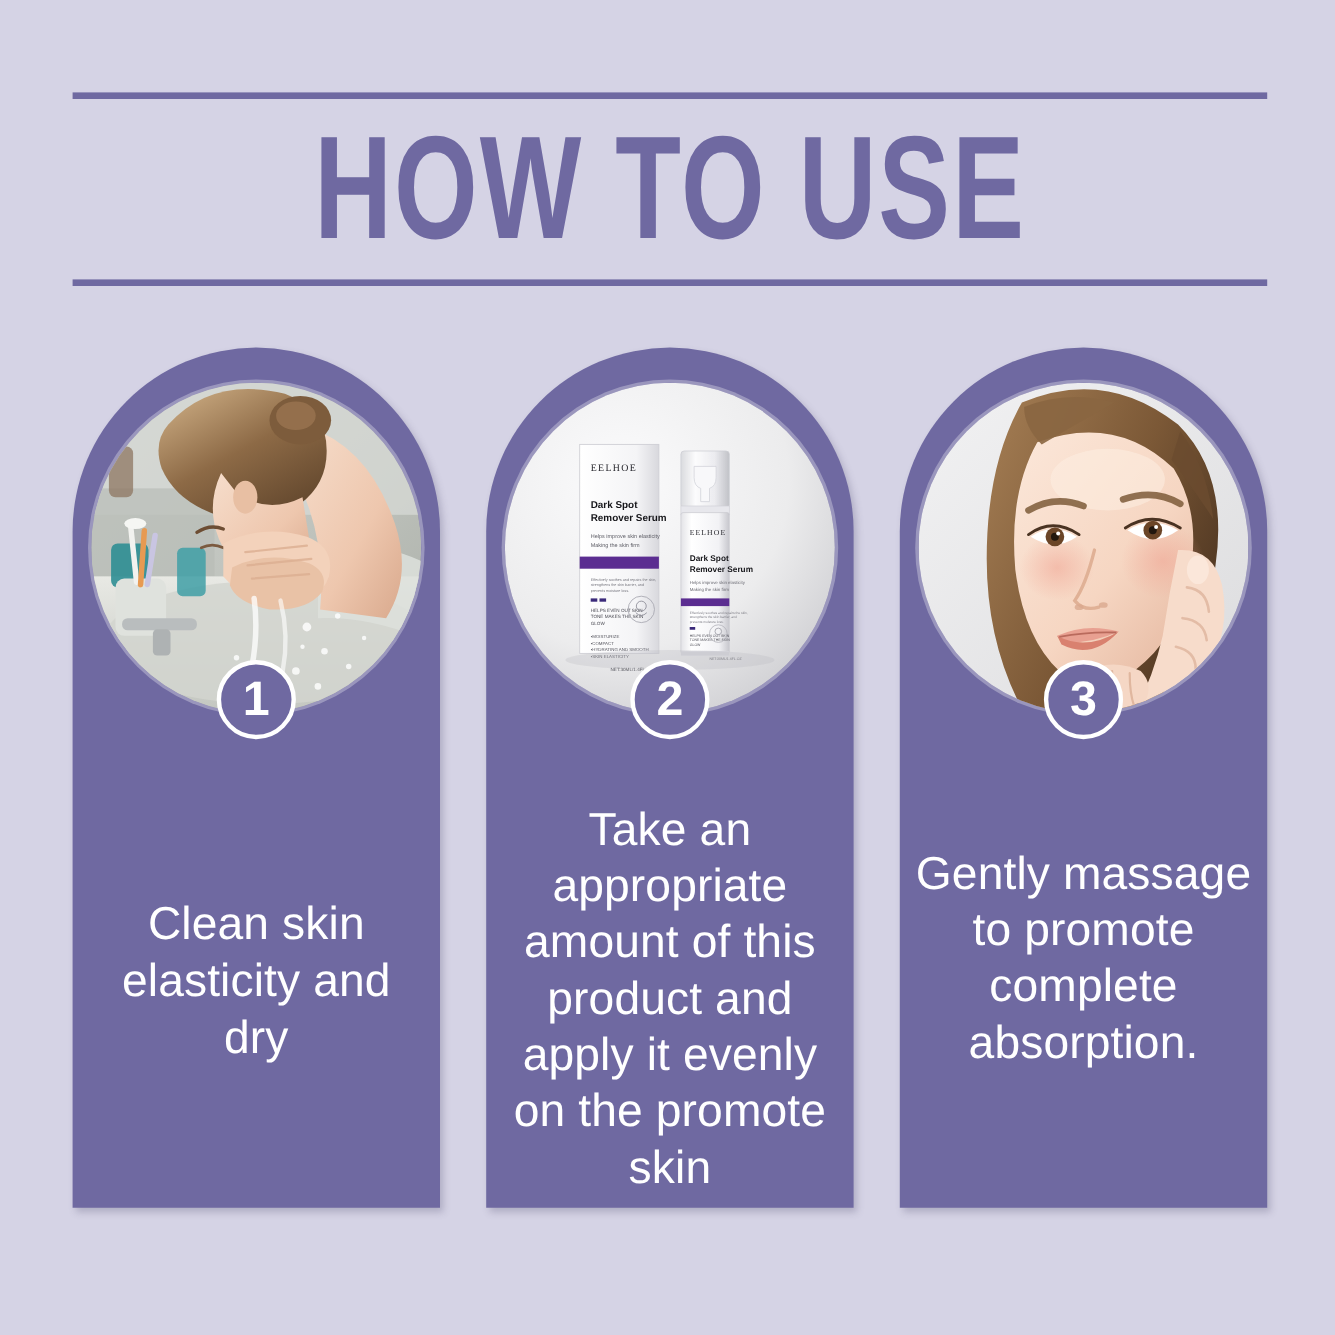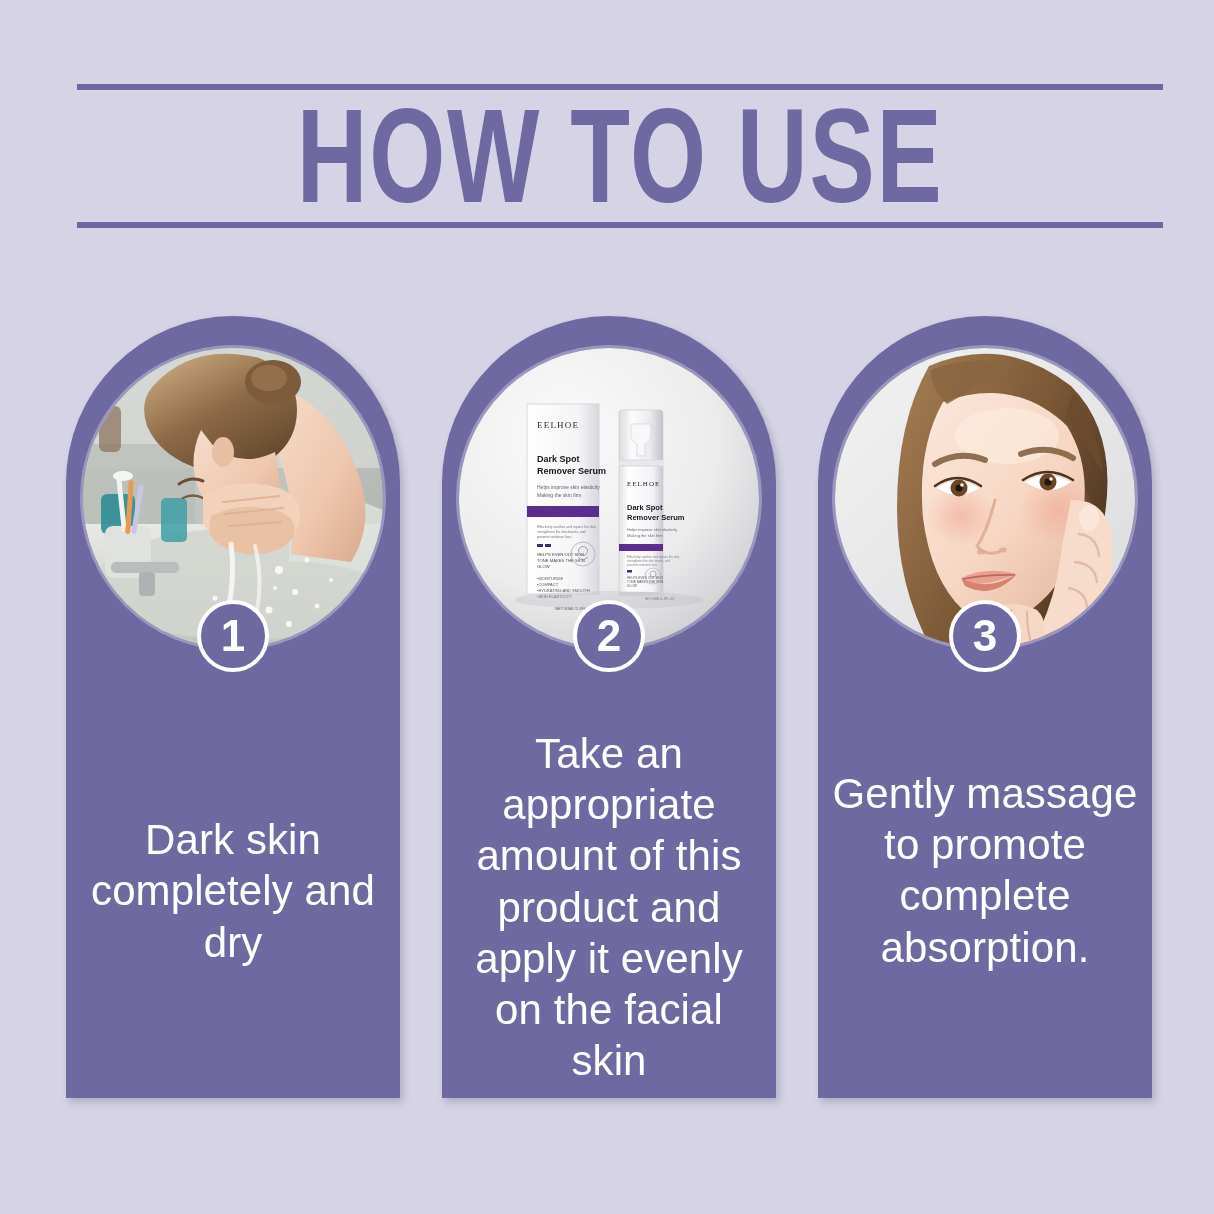--- a/index.html
+++ b/index.html
@@ -11,24 +11,24 @@
     height: 1214px;
     background: #d5d3e5;
     font-family: "Liberation Sans", sans-serif;
     overflow: hidden;
     position: relative;
   }
 
   
   .header {
     position: absolute;
-    left: 77px;
+    left: 66px;
     top: 84px;
     width: 1086px;
-    height: 144px;
+    height: 176px;
   }
   .rule {
     position: absolute;
     left: 0;
     width: 100%;
     height: 6px;
     background: #6f69a1;
   }
   .rule.top { top: 0; }
   .rule.bottom { bottom: 0; }
@@ -226,21 +226,21 @@
           <circle cx="240" cy="286" r="2.5"></circle>
             <circle cx="192" cy="240" r="2"></circle>
         </g>
       </svg>
     </div>
 
     <div class="step-badge">
       <span>1</span>
     </div>
 
-    <div class="caption c1">Dark skin completely and dry</div>
+    <div class="caption c1">Clean skin elasticity and dry</div>
   </div>
 
   <div class="card">
     <div class="card-panel"></div>
 
     <div class="photo">
       <svg viewBox="0 0 300 300" xmlns="http://www.w3.org/2000/svg">
         <defs>
           <radialGradient id="pbg" cx="0.35" cy="0.3" r="0.85">
             <stop offset="0%" stop-color="#fbfbfc"></stop>
@@ -330,21 +330,21 @@
         </g>
 
         <ellipse cx="150" cy="252" rx="95" ry="9" fill="#b6b6bd" opacity="0.28"></ellipse>
       </svg>
     </div>
 
     <div class="step-badge">
       <span>2</span>
     </div>
 
-    <div class="caption c2">Take an appropriate amount of this product and apply it evenly on the facial skin</div>
+    <div class="caption c2">Take an appropriate amount of this product and apply it evenly on the promote skin</div>
   </div>
 
   <div class="card">
     <div class="card-panel"></div>
 
     <div class="photo">
       <svg viewBox="0 0 300 300" xmlns="http://www.w3.org/2000/svg">
         <defs>
           <linearGradient id="bg3" x1="0" y1="0" x2="1" y2="1">
             <stop offset="0%" stop-color="#f2f2f3"></stop>

